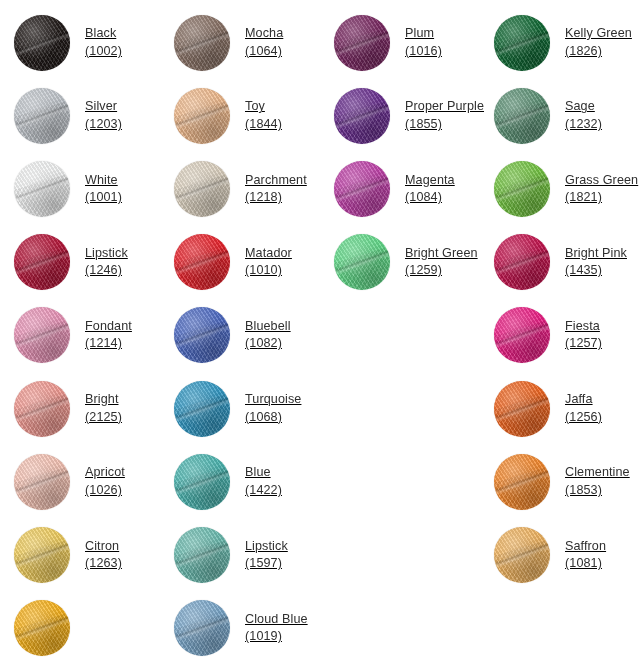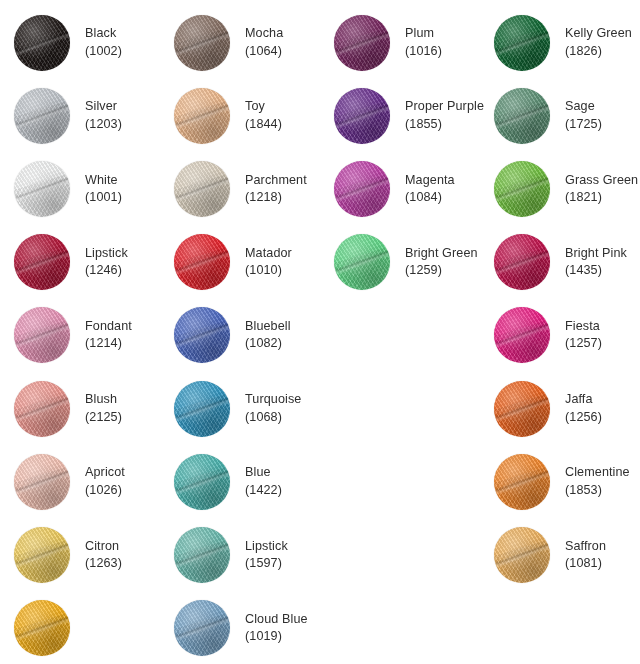--- a/index.html
+++ b/index.html
@@ -19,20 +19,21 @@
     position: absolute;
     left: 0;
     top: 0;
     width: 614px;
     height: 664px;
     display: grid;
     grid-template-columns: repeat(4, 160px);
     grid-auto-rows: 73.2px;
     padding: 6px 0 12px 0;
     box-sizing: border-box;
+    text-decoration: underline;
   }
 
   .swatch-cell {
     display: flex;
     flex-direction: row;
     align-items: center;
     padding-left: 14px;
     box-sizing: border-box;
   }
   .swatch-cell.empty {
@@ -194,21 +195,21 @@
     </div>
     <div class="swatch-cell">
       <div class="ball" style="background: rgb(94, 147, 119);">
         <div class="fibre-a"></div>
         <div class="fibre-b"></div>
         <div class="seam"></div>
         <div class="shade"></div>
       </div>
       <div class="label-block">
         <span class="label-name">Sage</span>
-        <span class="label-code">(1725)</span>
+        <span class="label-code">(1232)</span>
       </div>
     </div>
     <div class="swatch-cell">
       <div class="ball" style="background: rgb(242, 243, 243);">
         <div class="fibre-a"></div>
         <div class="fibre-b"></div>
         <div class="seam"></div>
         <div class="shade"></div>
       </div>
       <div class="label-block">
@@ -338,21 +339,21 @@
       </div>
     </div>
     <div class="swatch-cell">
       <div class="ball" style="background: rgb(240, 154, 146);">
         <div class="fibre-a"></div>
         <div class="fibre-b"></div>
         <div class="seam"></div>
         <div class="shade"></div>
       </div>
       <div class="label-block">
-        <span class="label-name">Blush</span>
+        <span class="label-name">Bright</span>
         <span class="label-code">(2125)</span>
       </div>
     </div>
     <div class="swatch-cell">
       <div class="ball" style="background: rgb(51, 153, 196);">
         <div class="fibre-a"></div>
         <div class="fibre-b"></div>
         <div class="seam"></div>
         <div class="shade"></div>
       </div>

